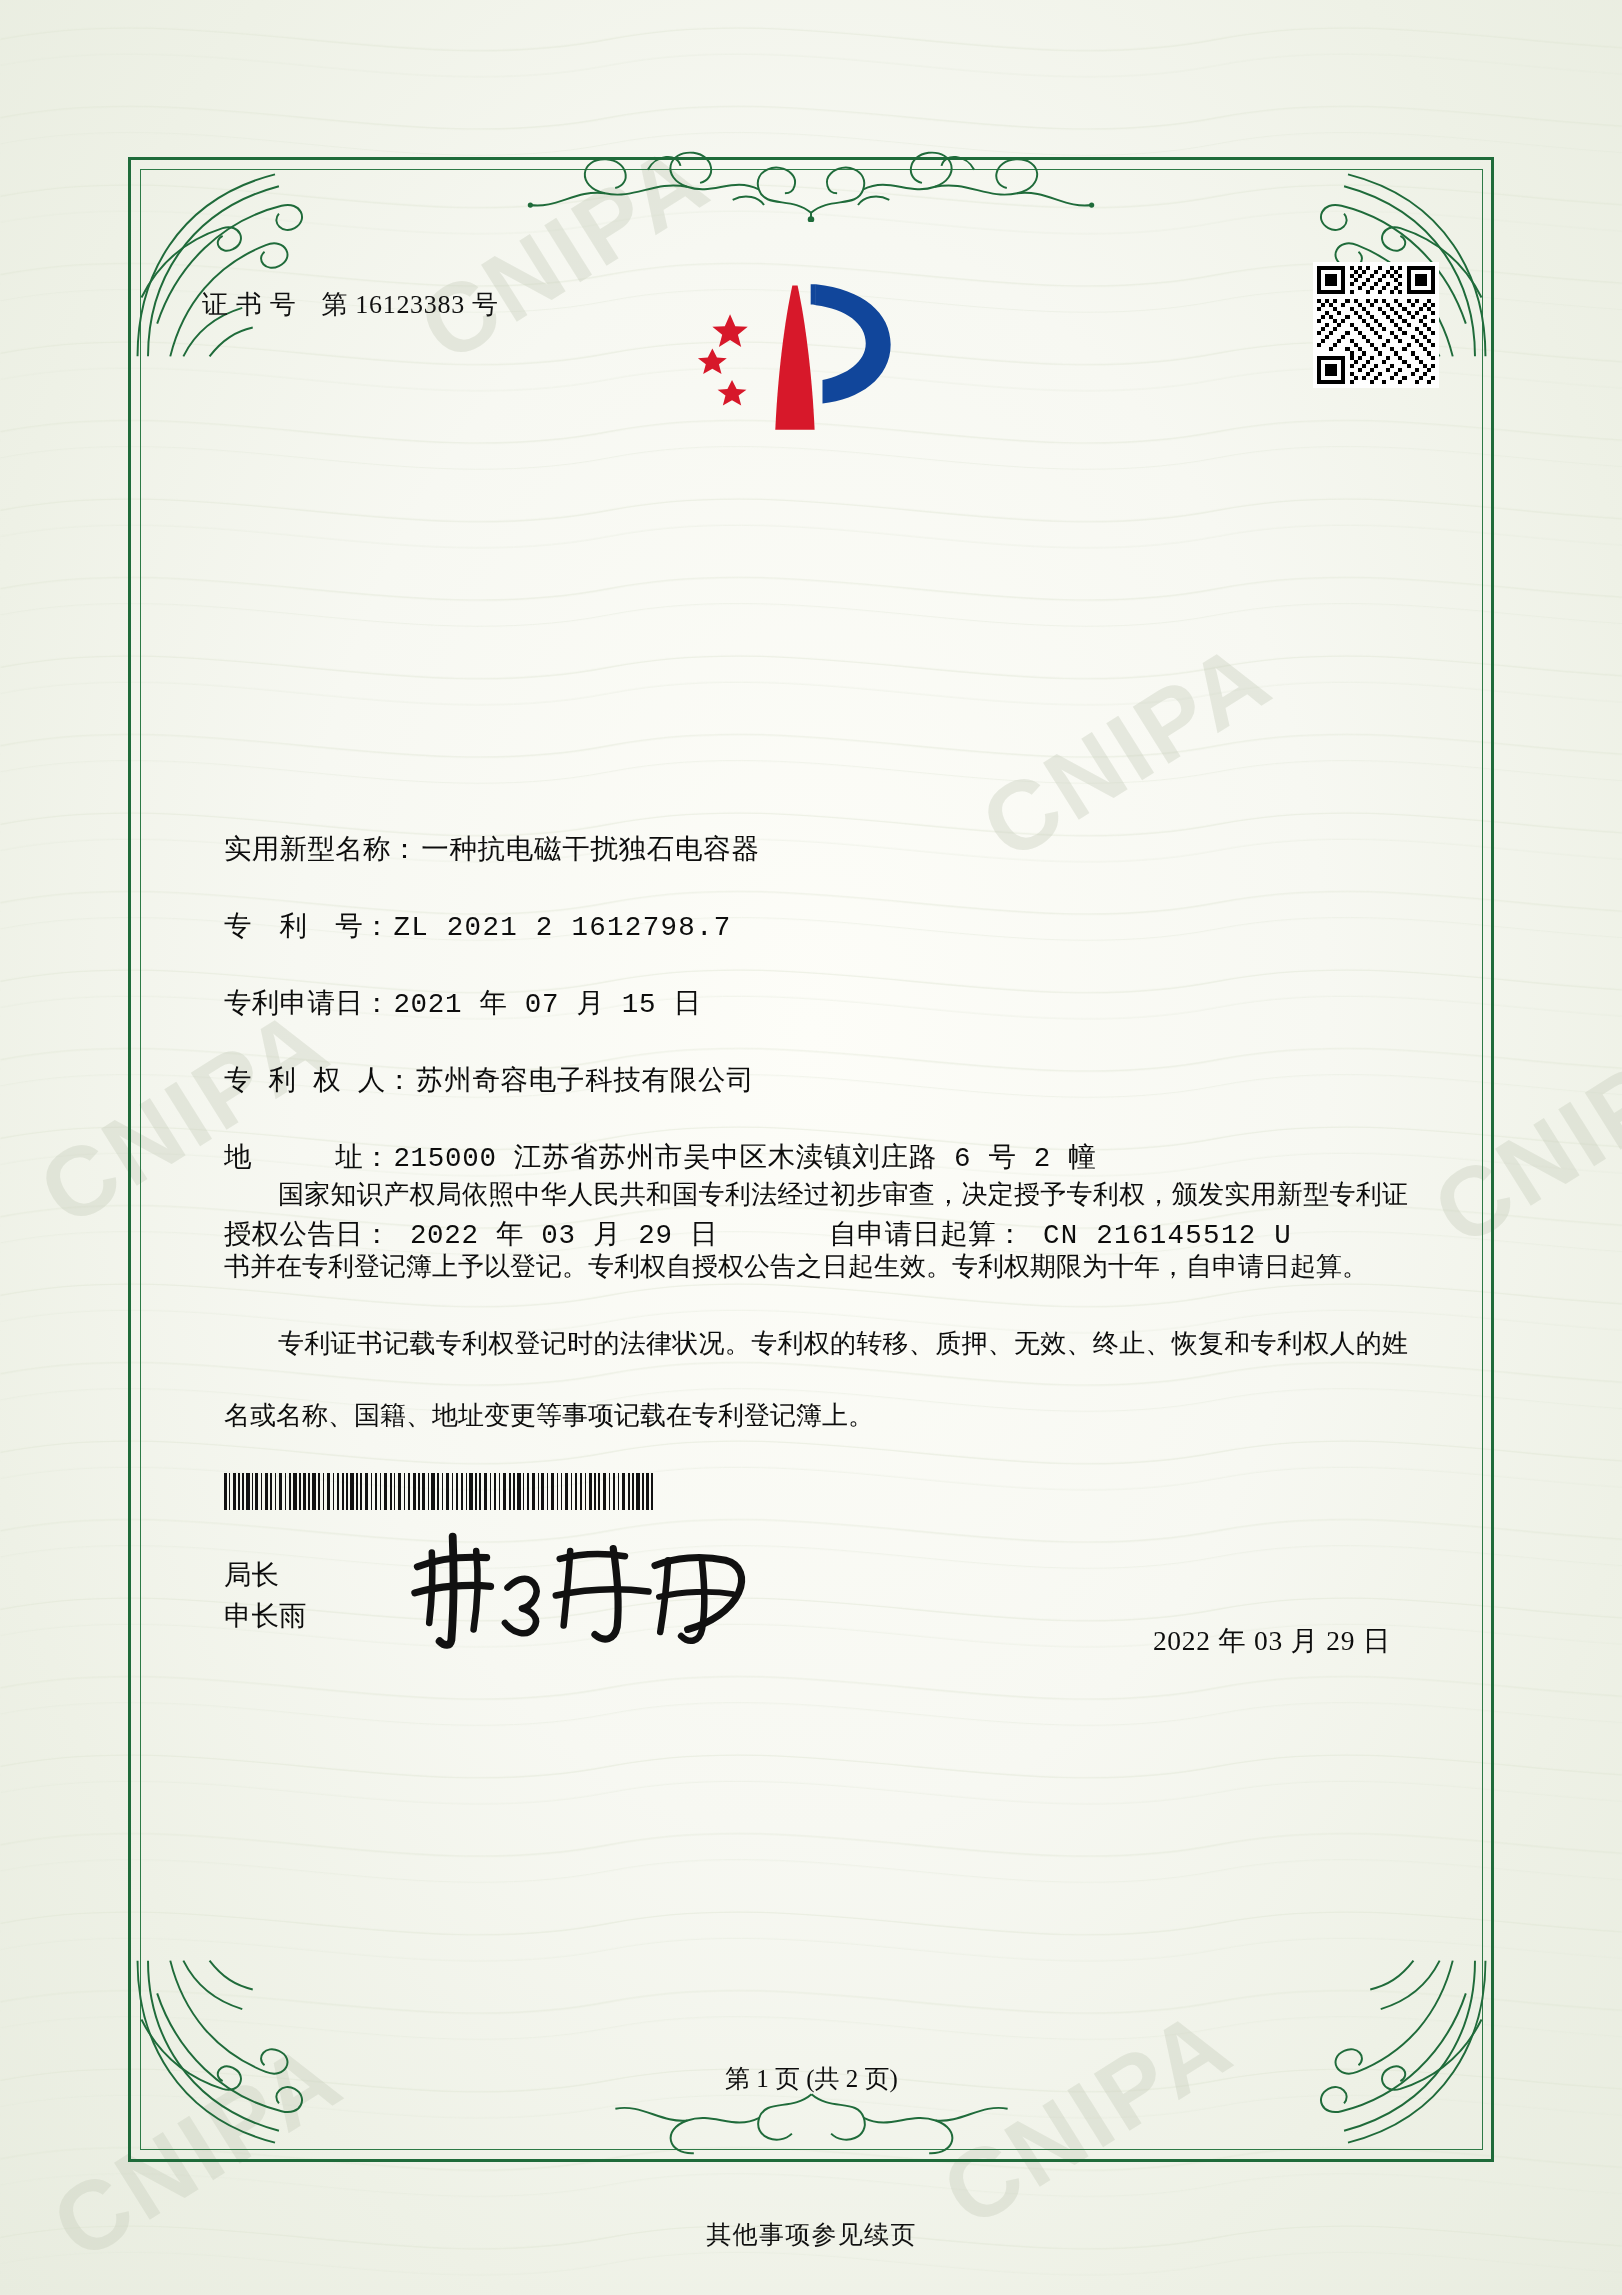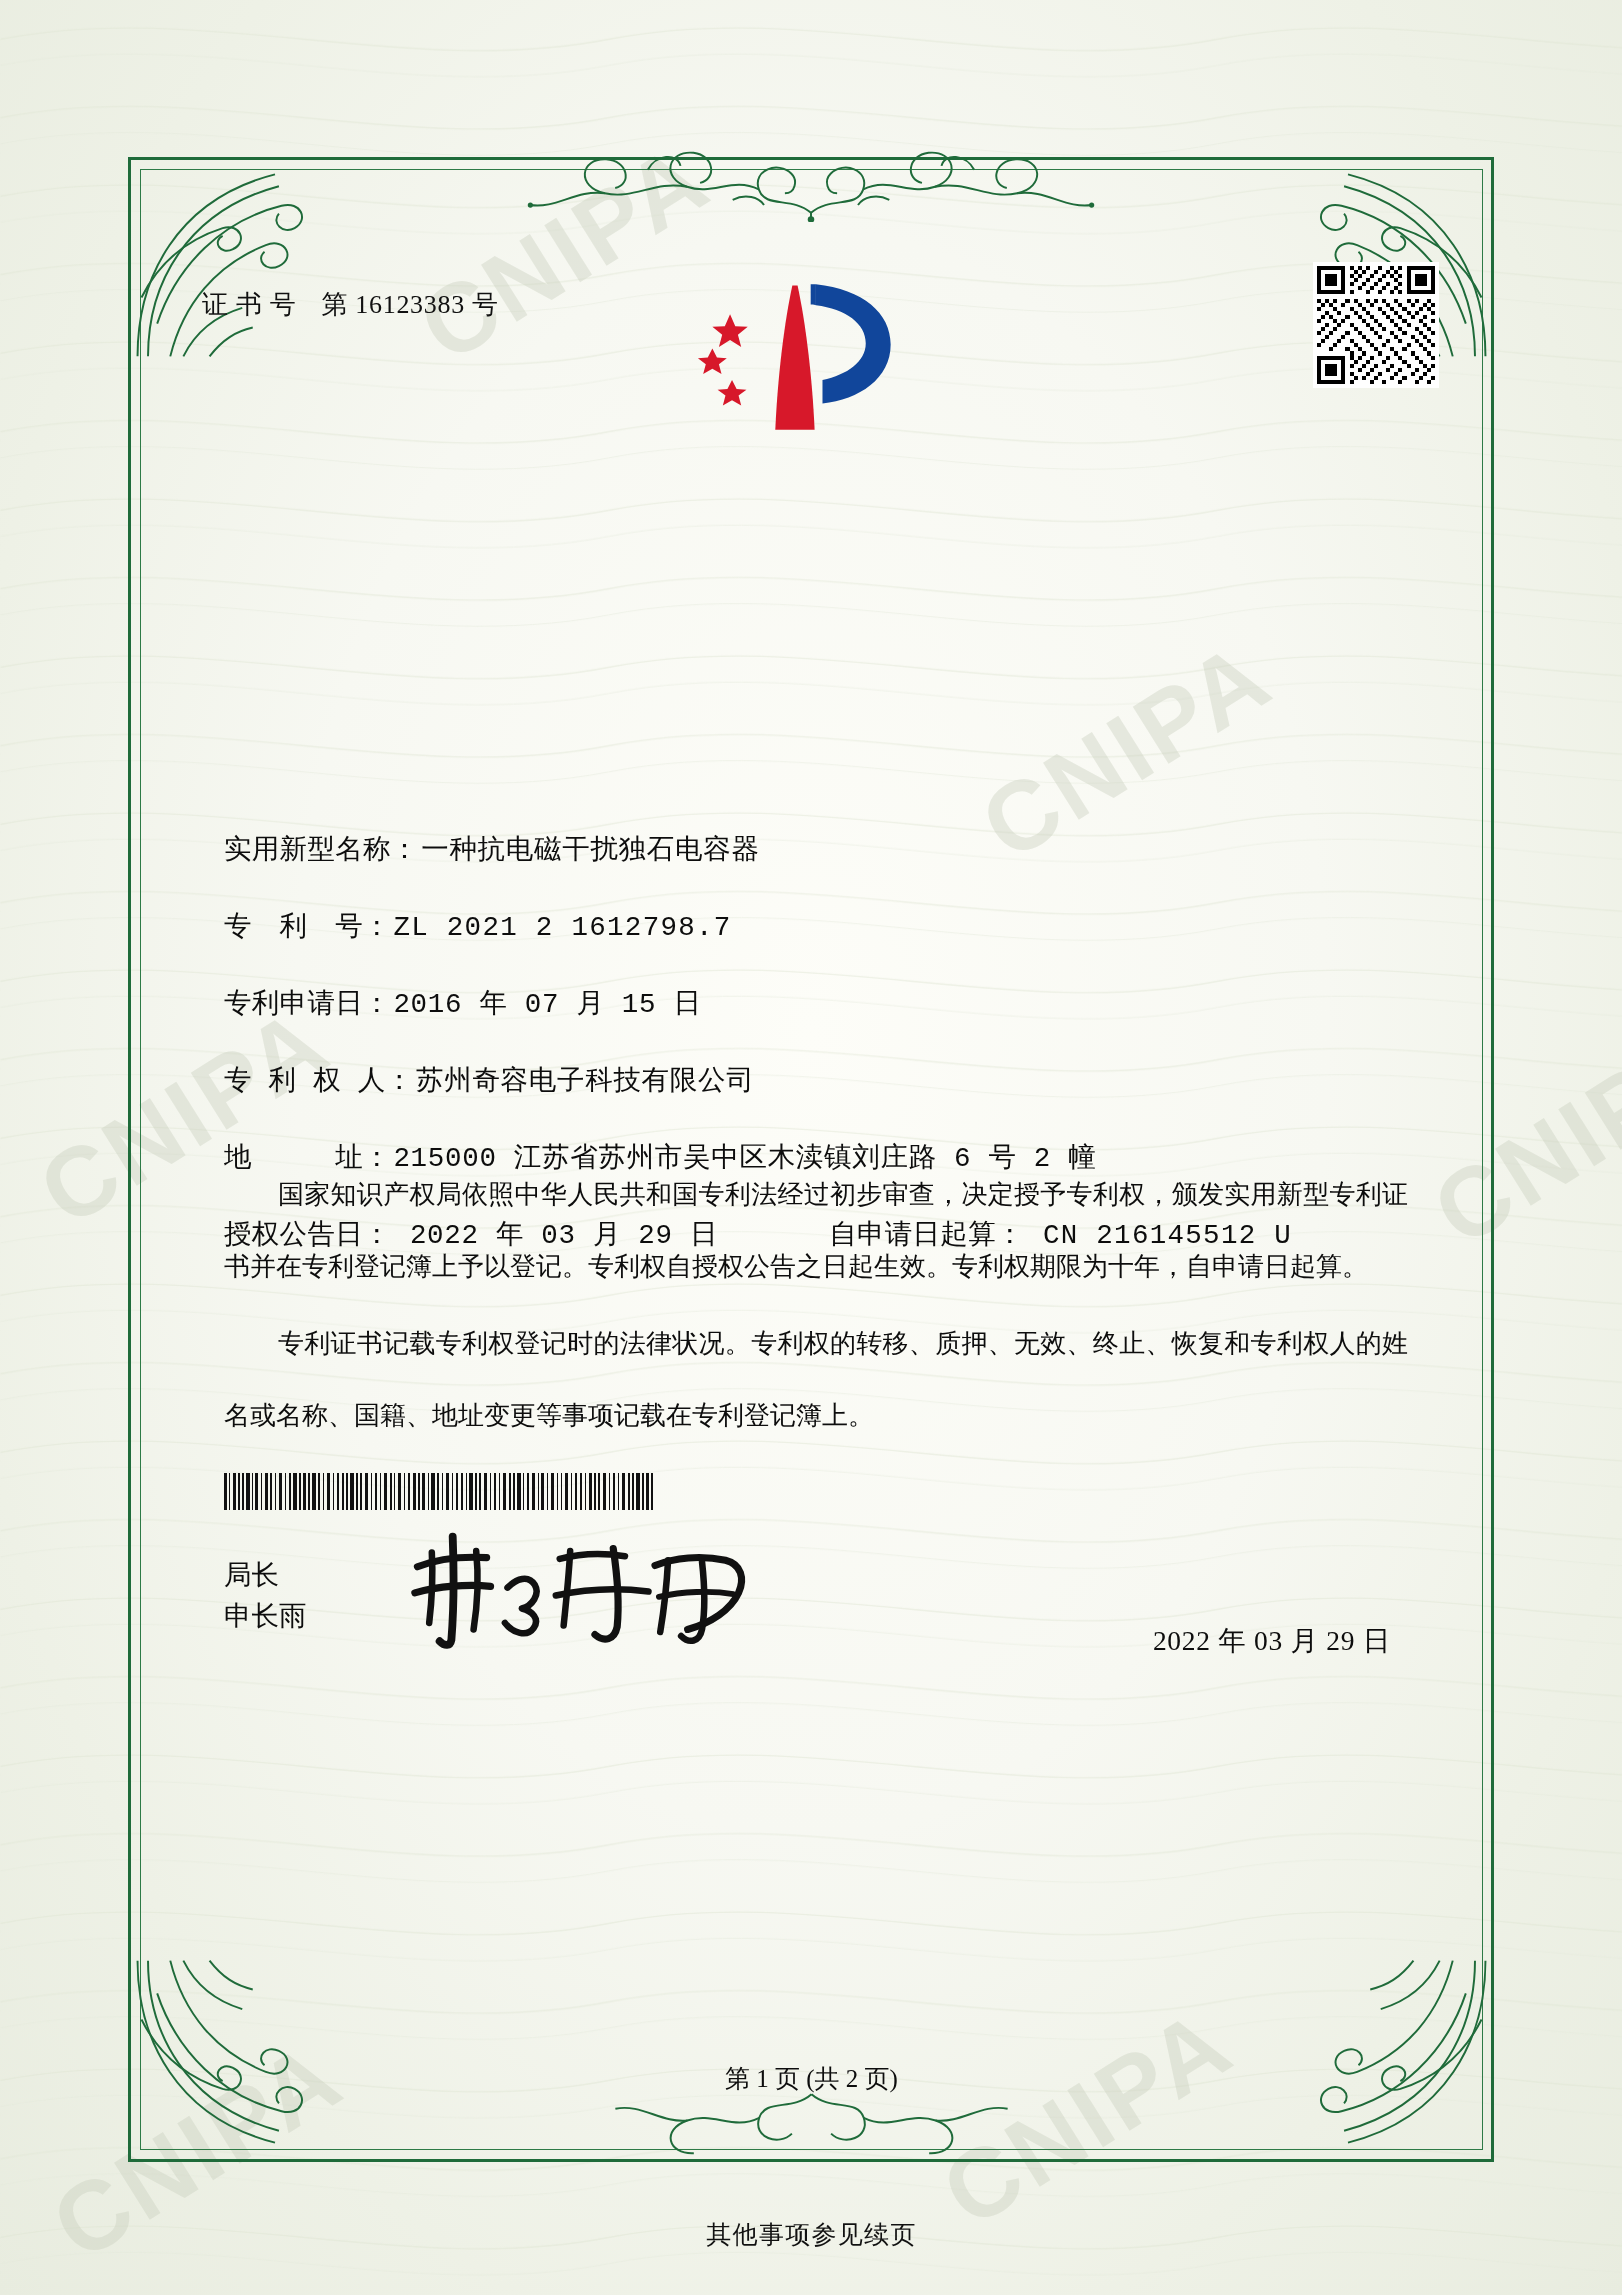--- a/index.html
+++ b/index.html
@@ -578,21 +578,21 @@
       <div class="field-row">
         <span class="f-label">实用新型名称：</span>
         <span class="f-val">一种抗电磁干扰独石电容器</span>
       </div>
       <div class="field-row">
         <span class="f-label">专　利　号：</span>
         <span class="f-val mono-sp">ZL 2021 2 1612798.7</span>
       </div>
       <div class="field-row">
         <span class="f-label">专利申请日：</span>
-        <span class="f-val">2016 年 07 月 15 日</span>
+        <span class="f-val">2021 年 07 月 15 日</span>
       </div>
       <div class="field-row">
         <span class="f-label">专 利 权 人：</span>
         <span class="f-val">苏州奇容电子科技有限公司</span>
       </div>
       <div class="field-row">
         <span class="f-label">地　　　址：</span>
         <span class="f-val">215000 江苏省苏州市吴中区木渎镇刘庄路 6 号 2 幢</span>
       </div>
       <div class="row-two">

